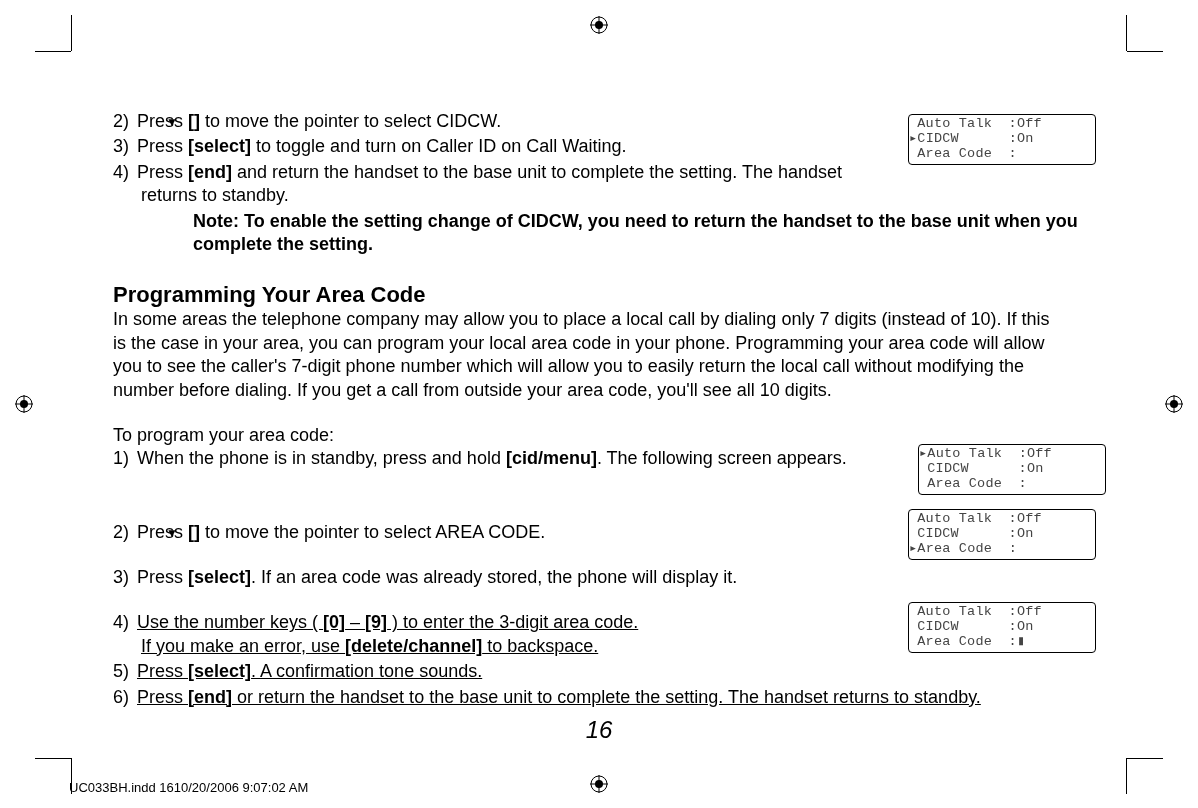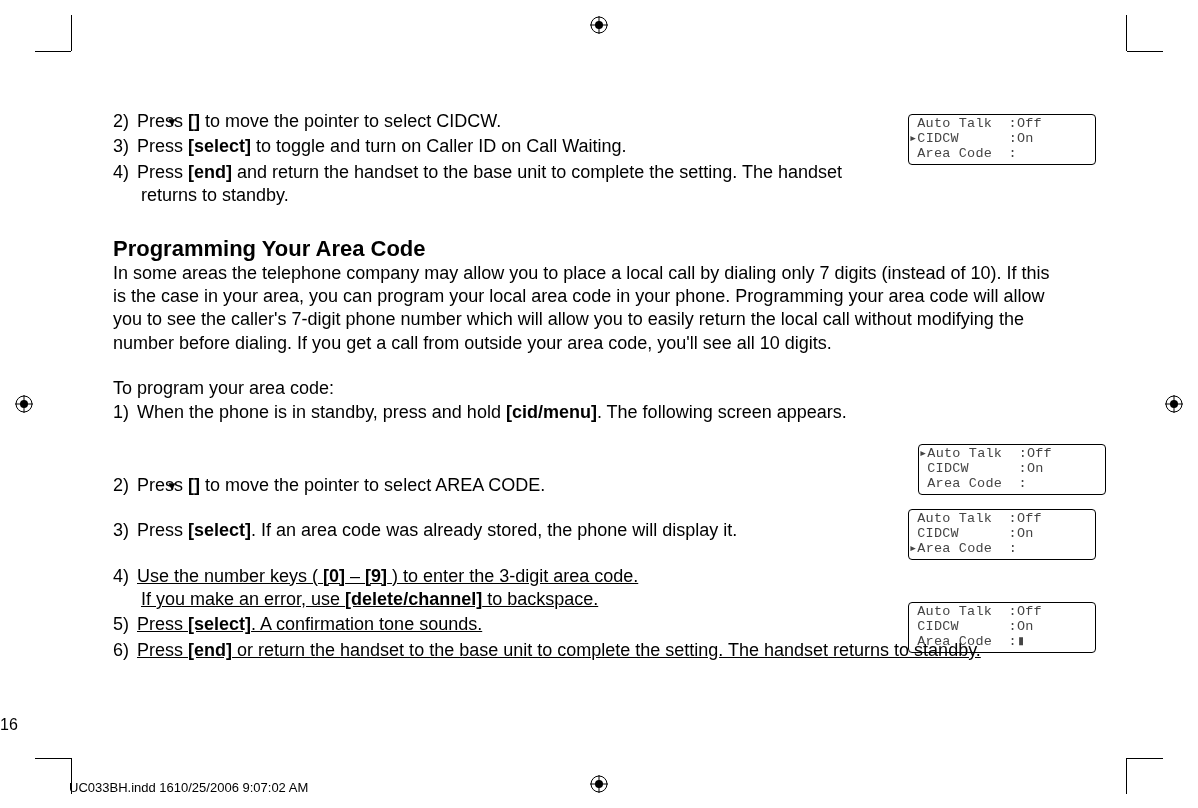--- a/index.html
+++ b/index.html
@@ -64,22 +64,23 @@
     font-size: 13.5px;
     line-height: 1.1;
     letter-spacing: 0.2px;
     white-space: pre;
     color: #444;
   }
   .pagenum {
     position: absolute;
     left: 0;
     width: 1198px;
-    text-align: left;
-    font-size: 16px;
+    text-align: center;
+    font-size: 24px;
+    font-style: italic;
   }
   .footer {
     position: absolute;
     display: flex;
     font-family: Arial, sans-serif;
     font-size: 13px;
     color: #000;
     left: 69px;
     width: 1172px;
   }
@@ -140,20 +141,21 @@
   <div class="lcd" style="top:4px; left:795px;"> Auto Talk  :Off
 ▸CIDCW      :On
  Area Code  :</div>
 
   <ol class="steps" style="width:780px;">
     <li><span class="step-num">2)</span><span>Press <b>[<span class="arrow-down">▼</span>]</b> to move the pointer to select CIDCW.</span></li>
     <li><span class="step-num">3)</span><span>Press <b>[select]</b> to toggle and turn on Caller ID on Call Waiting.</span></li>
     <li><span class="step-num">4)</span><span>Press <b>[end]</b> and return the handset to the base unit to complete the setting. The handset returns to standby.</span></li>
   </ol>
 
+  <div class="note-block" style="width:900px;">Note: To enable the setting change of CIDCW, you need to return the handset to the base unit when you complete the setting.</div>
 
   <div style="height:26px;"></div>
 
   <h2 class="section">Programming Your Area Code</h2>
   <div class="para" style="width:950px;">In some areas the telephone company may allow you to place a local call by dialing only 7 digits (instead of 10). If this is the case in your area, you can program your local area code in your phone. Programming your area code will allow you to see the caller's 7-digit phone number which will allow you to easily return the local call without modifying the number before dialing. If you get a call from outside your area code, you'll see all 10 digits.</div>
 
   <div style="height:22px;"></div>
 
   <div class="para">To program your area code:</div>
 
@@ -184,14 +186,14 @@
     <li><span class="step-num">5)</span><span>Press <b>[select]</b>. A confirmation tone sounds.</span></li>
     <li><span class="step-num">6)</span><span>Press <b>[end]</b> or return the handset to the base unit to complete the setting. The handset returns to standby.</span></li>
   </ol>
 
 </div>
 
 <div class="pagenum" style="top:716px;">16</div>
 
 <div class="footer" style="top:780px;">
   <span>UC033BH.indd   16</span>
-  <span>10/25/2006   9:07:02 AM</span>
+  <span>10/20/2006   9:07:02 AM</span>
 </div>
 
 </body></html>

